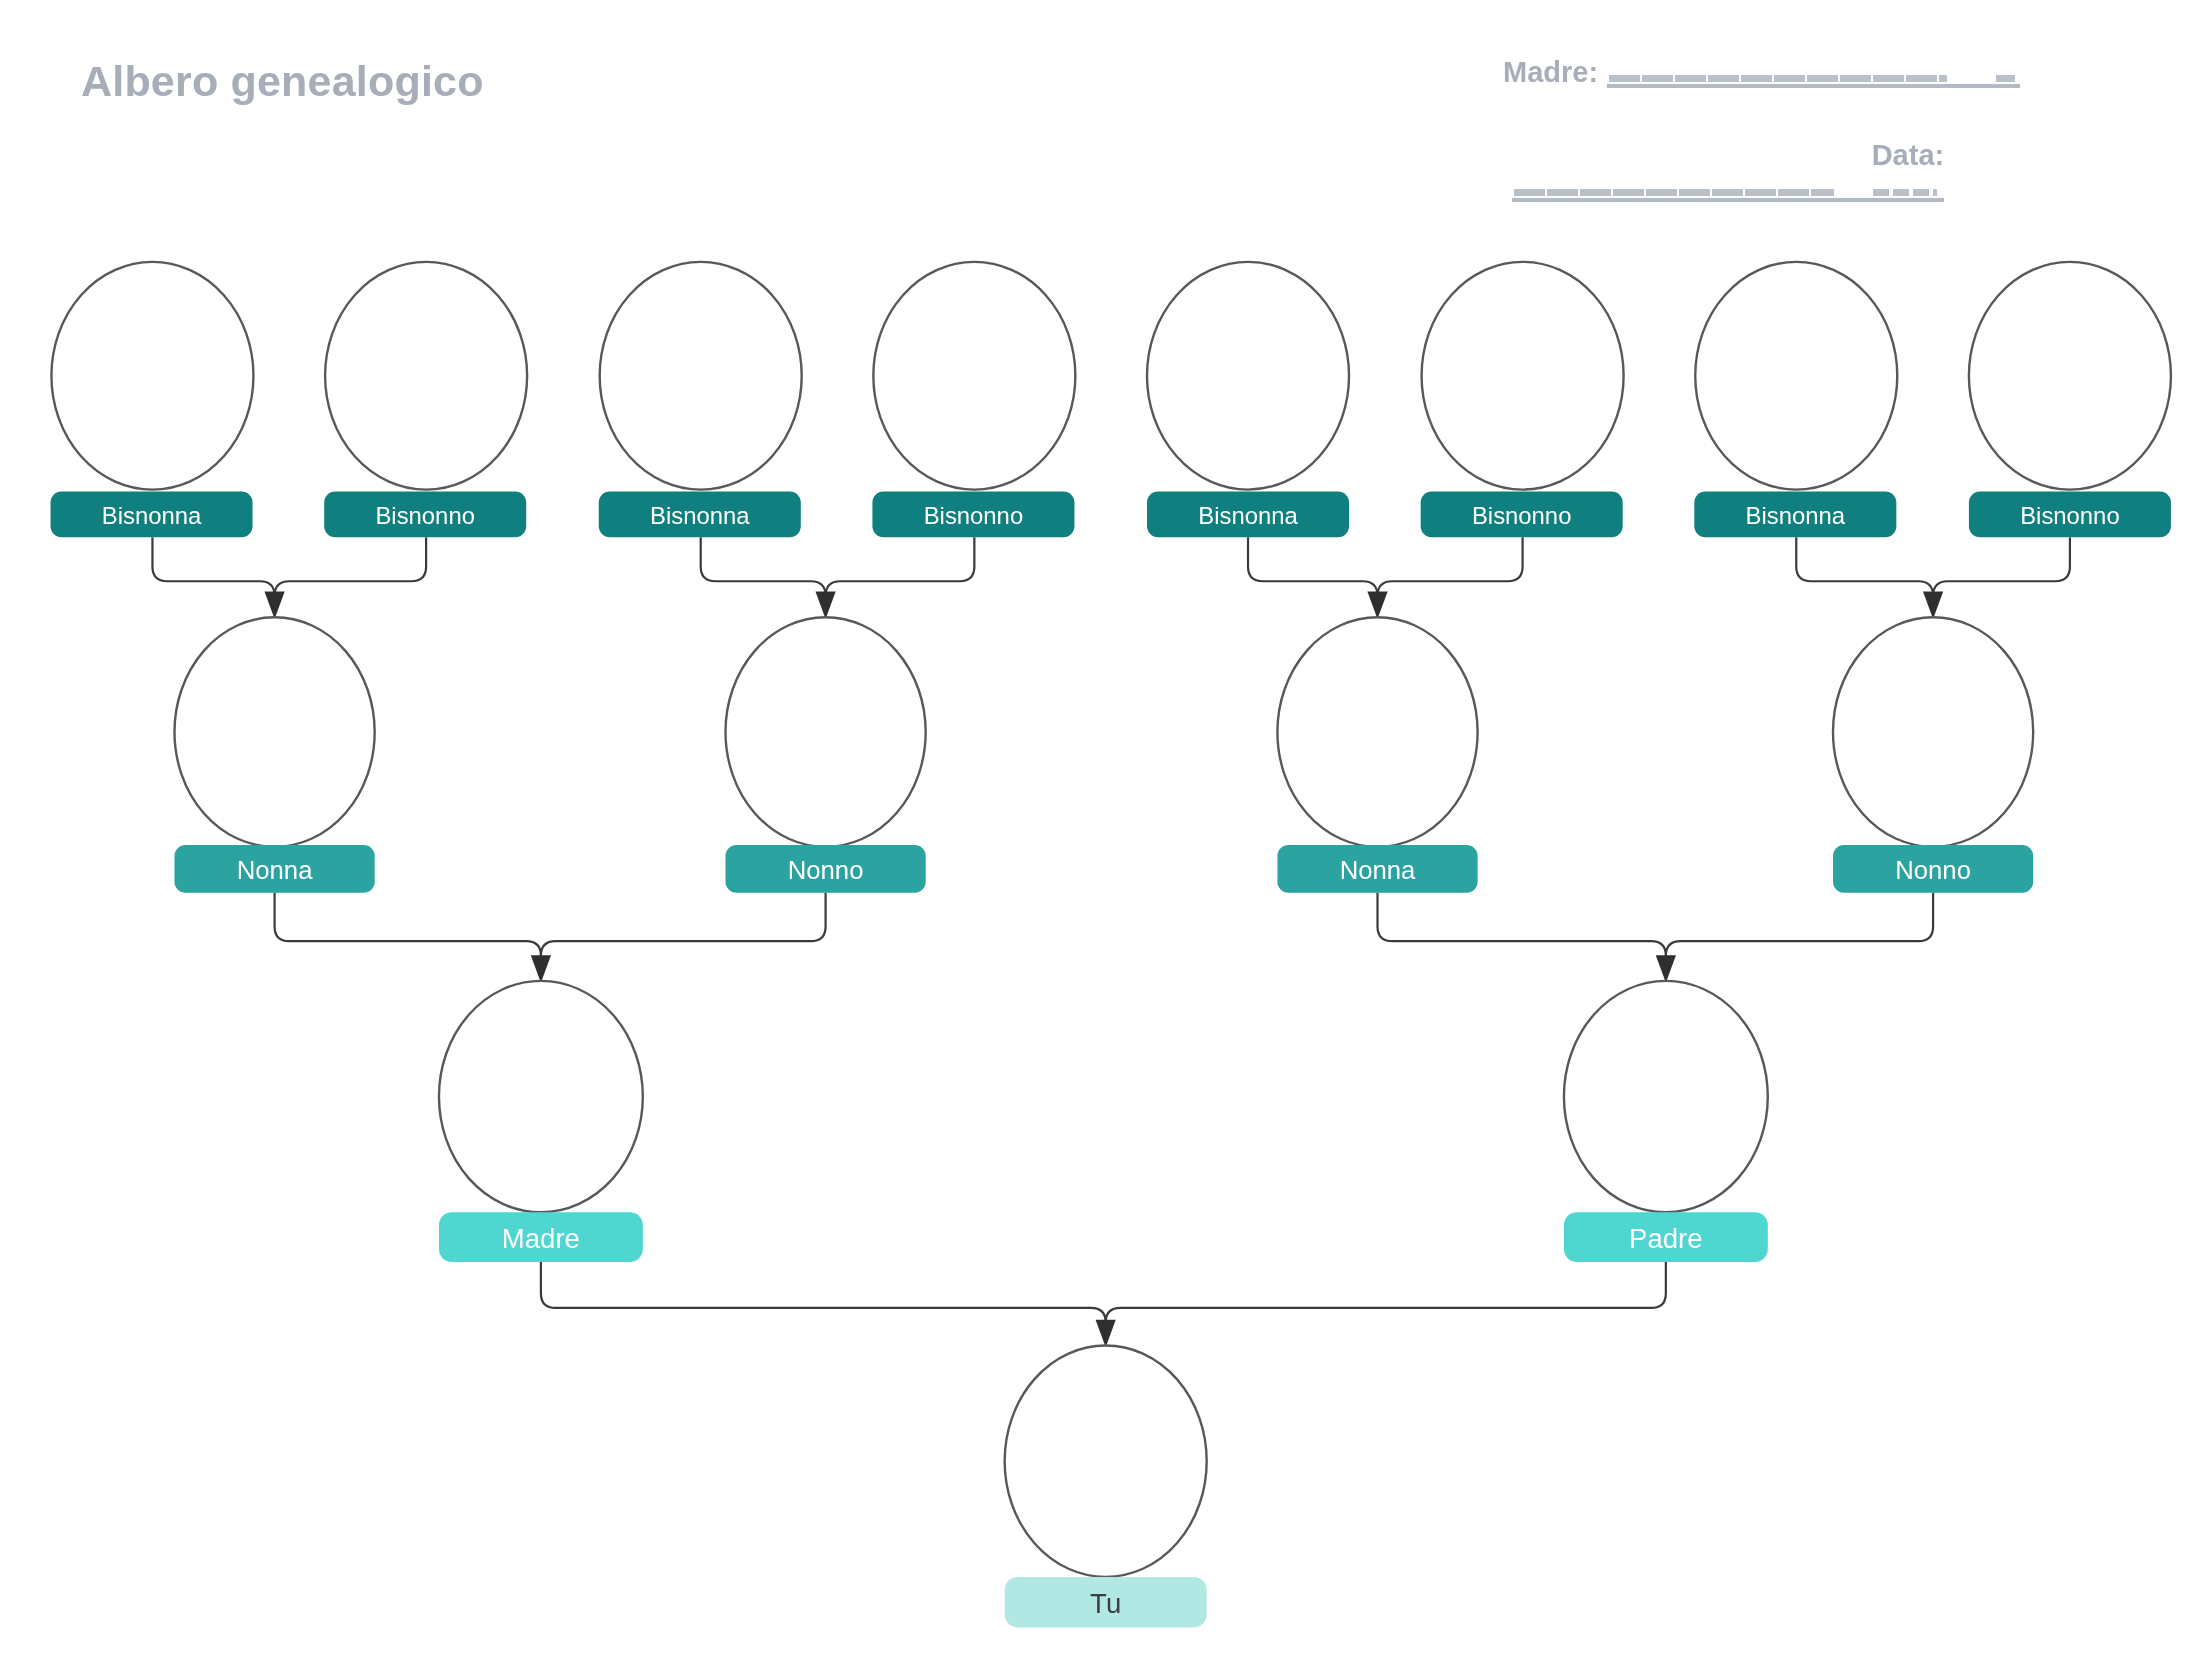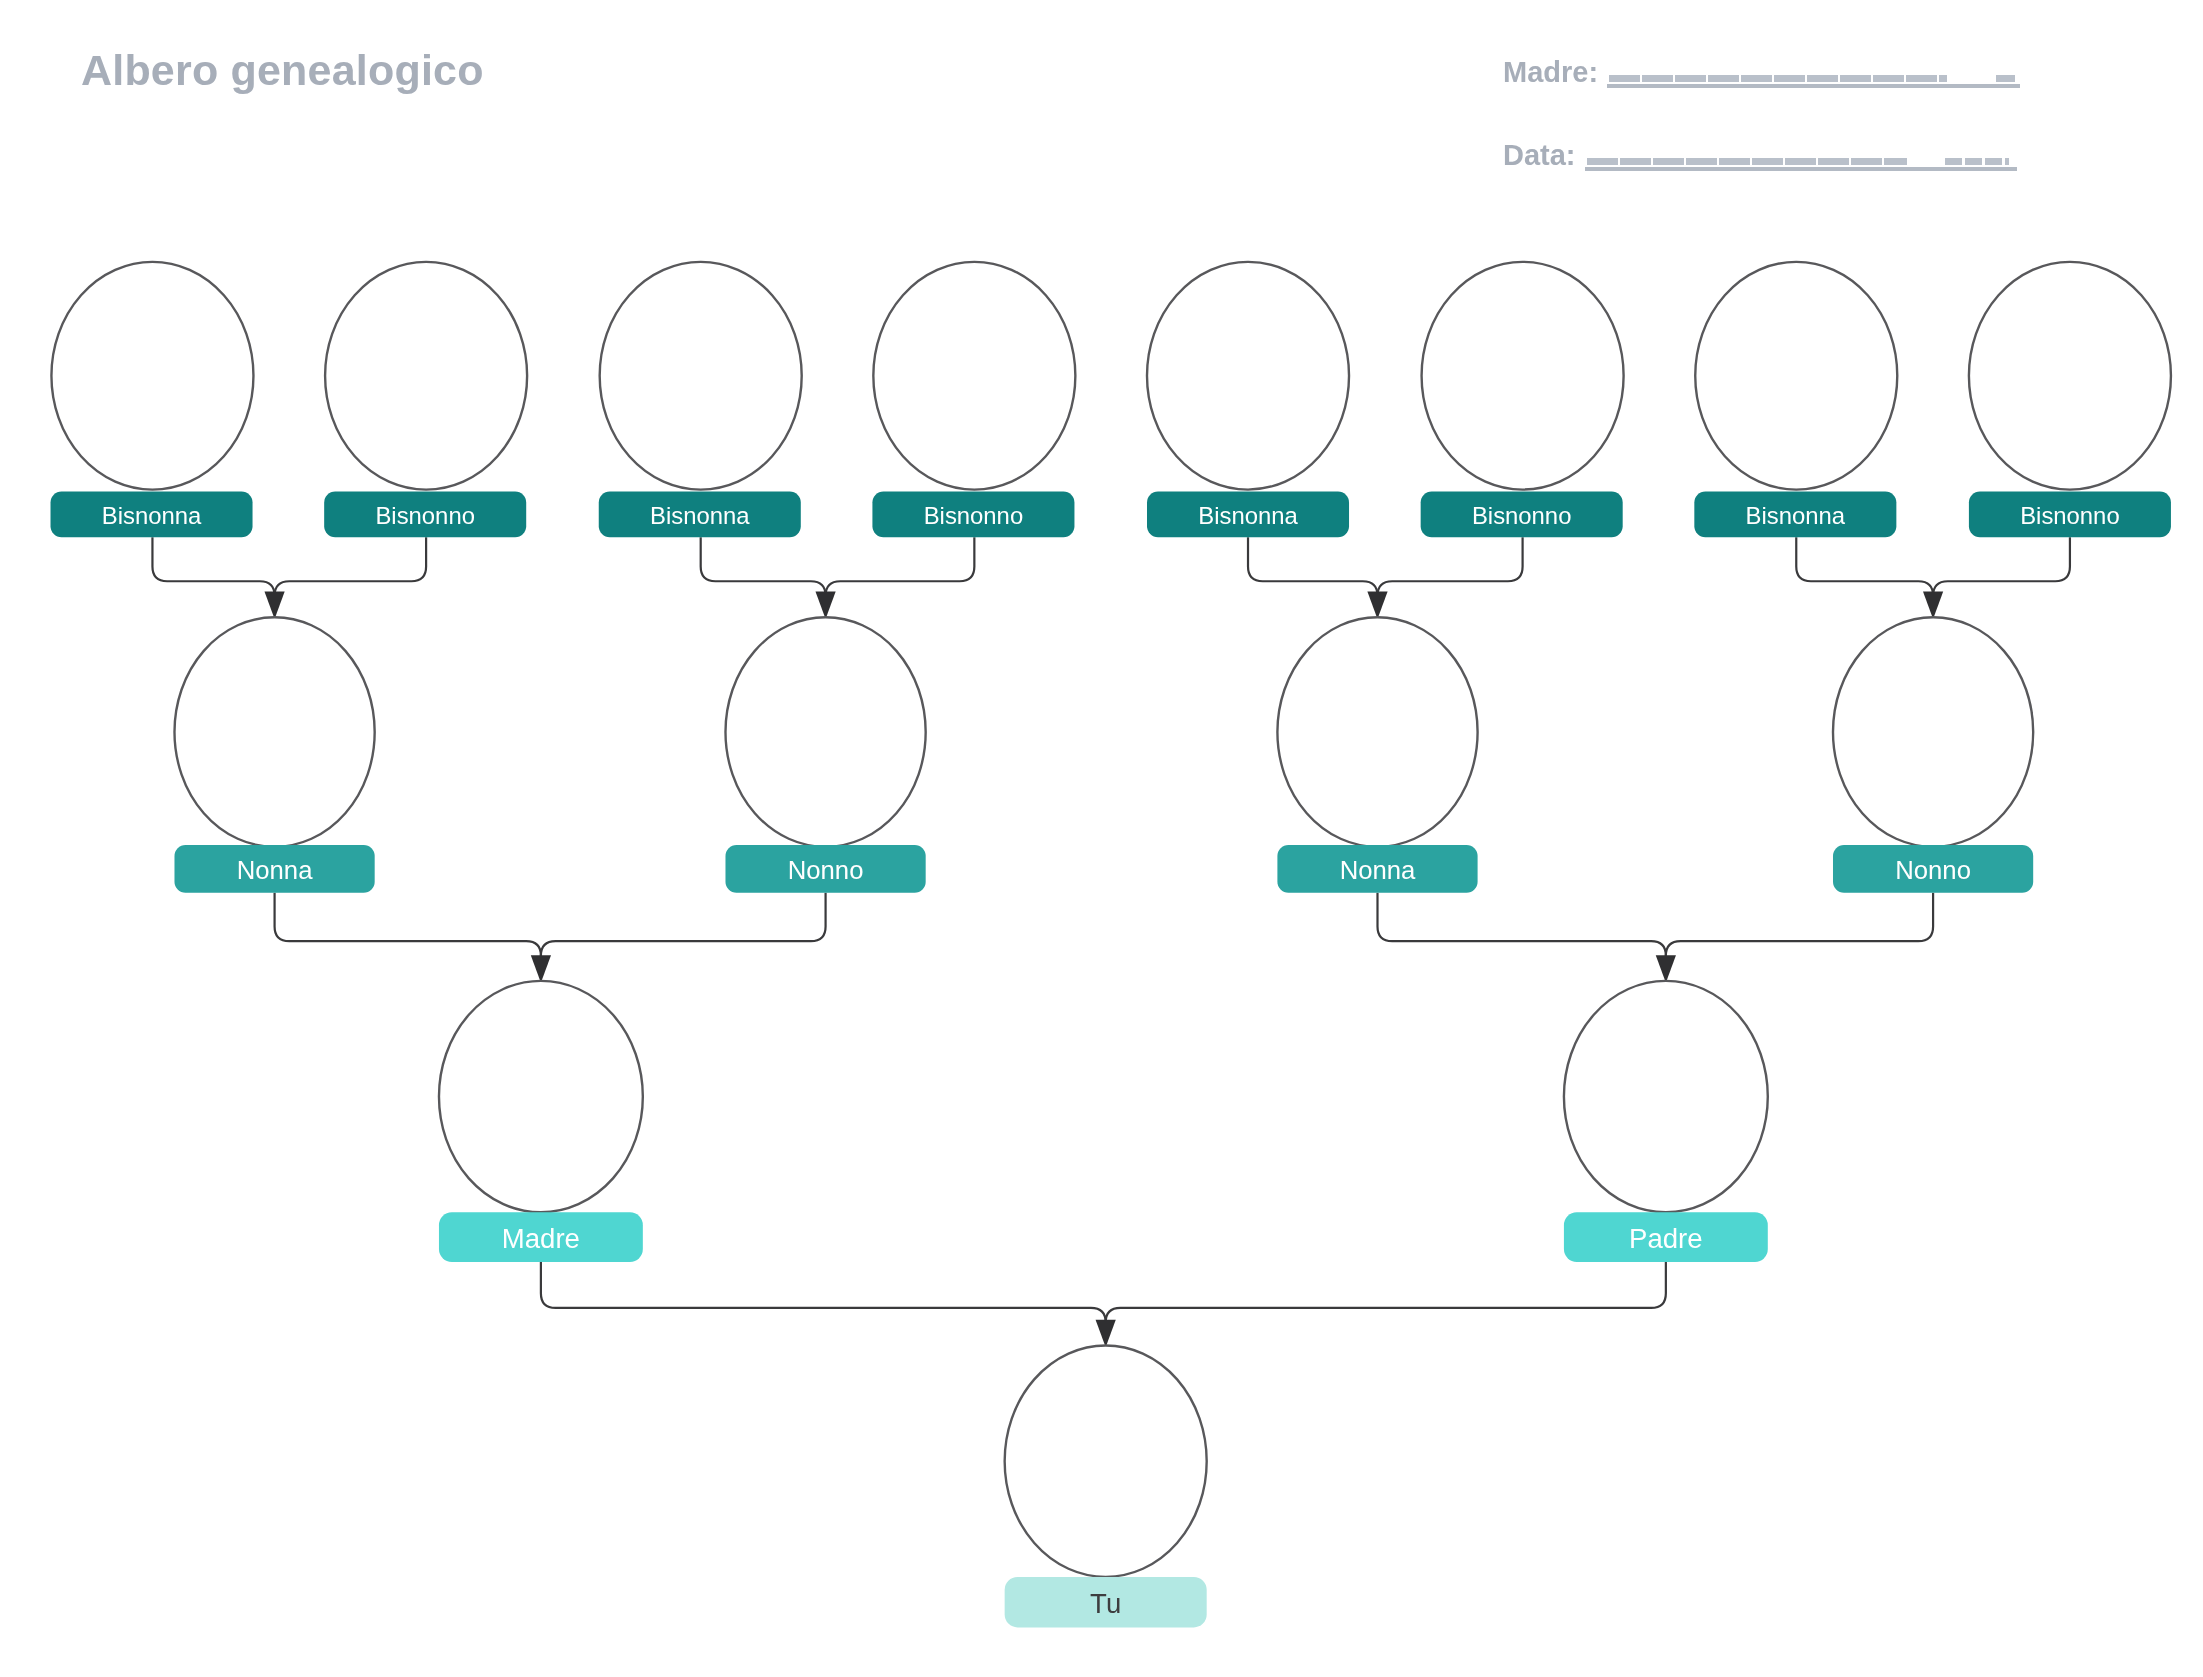--- a/index.html
+++ b/index.html
@@ -18,35 +18,35 @@
     position: absolute;
     left: 0; top: 0;
     width: 2204px;
     height: 1678px;
     background: #ffffff;
   }
   
   .page-title {
     position: absolute;
     left: 81px;
-    top: 46px;
+    top: 57px;
     font-size: 43px;
     font-weight: bold;
     color: #a7aeb9;
     letter-spacing: 0.2px;
     white-space: nowrap;
   }
   .field-row {
     position: absolute;
     display: flex;
     align-items: flex-end;
     white-space: nowrap;
   }
   .field-row.nome { left: 1503px; top: 57px; }
-  .field-row.data { left: 1503px; top: 140px; }
+  .field-row.data { left: 1503px; top: 140px; flex-direction: column; }
   .field-label {
     font-size: 29px;
     font-weight: bold;
     color: #a7aeb9;
     line-height: 31px;
   }
   .field-line-wrap {
     position: relative;
     margin-left: 9.2px;
     height: 31px;

